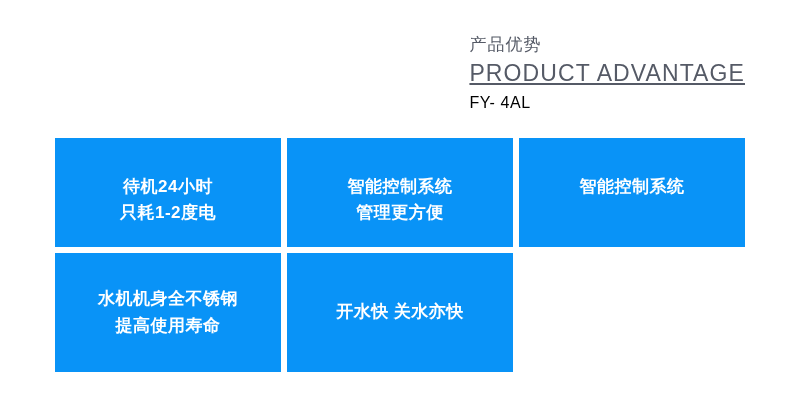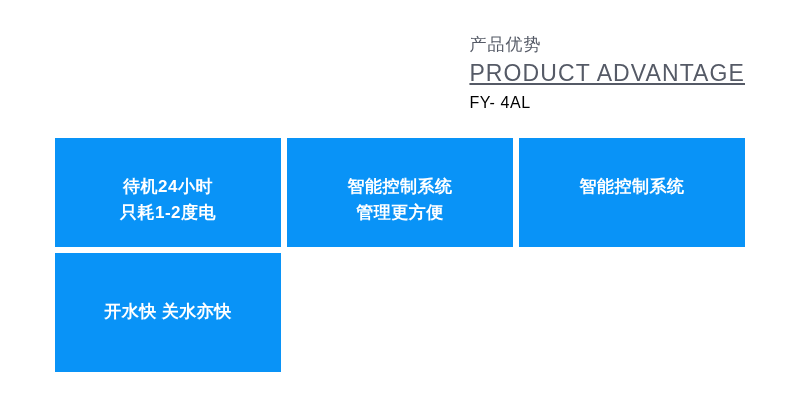--- a/index.html
+++ b/index.html
@@ -113,19 +113,23 @@
     <div class="tile row1">
       <div class="tile-line">智能控制系统</div>
       <div class="tile-line">管理更方便</div>
     </div>
 
     <div class="tile row1">
       <div class="tile-line">智能控制系统</div>
     </div>
 
 
+    <div class="tile row2">
+      <div class="tile-line">水机机身全不锈钢</div>
+      <div class="tile-line">提高使用寿命</div>
+    </div>
 
     <div class="tile row2">
       <div class="tile-line">开水快 关水亦快</div>
     </div>
 
   </div>
 </div>
 
 </body></html>

